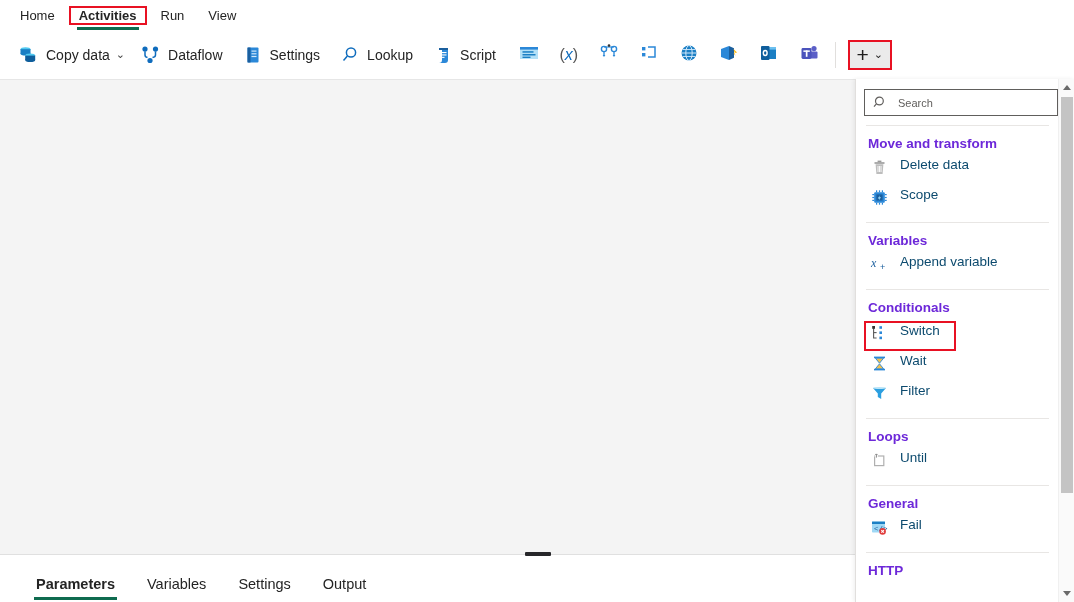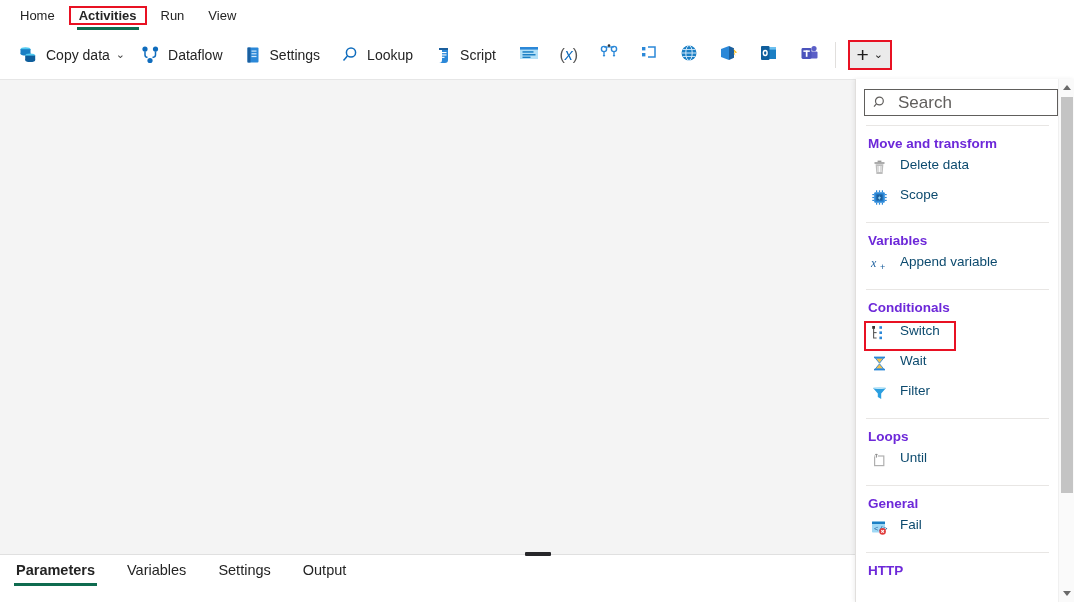--- a/index.html
+++ b/index.html
@@ -109,22 +109,22 @@
     border-radius: 1px;
     background: #27272a;
     cursor: row-resize;
   }
 
   
   .bottom-tabs {
     position: absolute; left: 0; top: 556px;
     width: 1074px; height: 46px;
     background: #ffffff;
-    display: flex; align-items: flex-start;
-    padding-left: 4px;
+    display: flex; align-items: flex-end;
+    padding-left: 24px;
   }
   .btab {
     position: relative;
     font-size: 14.5px;
     color: #242424;
     padding: 6px 12px 10px 12px;
     margin-right: 8px;
     cursor: pointer;
     white-space: nowrap;
   }
@@ -159,21 +159,21 @@
     border: 1px solid #605e5c;
     background: #ffffff;
     padding: 0 8px;
     margin-bottom: 9px;
     width: 194px;
   }
   .search-wrap .s-icon { margin-right: 8px; display: flex; }
   .search-wrap input {
     border: 0; outline: 0;
     font-family: "Liberation Sans", sans-serif;
-    font-size: 17px;
+    font-size: 11px;
     color: #4d7c0f;
     background: transparent;
     width: 100%;
   }
   .search-wrap input::placeholder { color: #605e5c; }
 
   .group-divider {
     height: 1px; background: #e8e6e4;
     margin: 7px 2px 7px 2px;
   }

